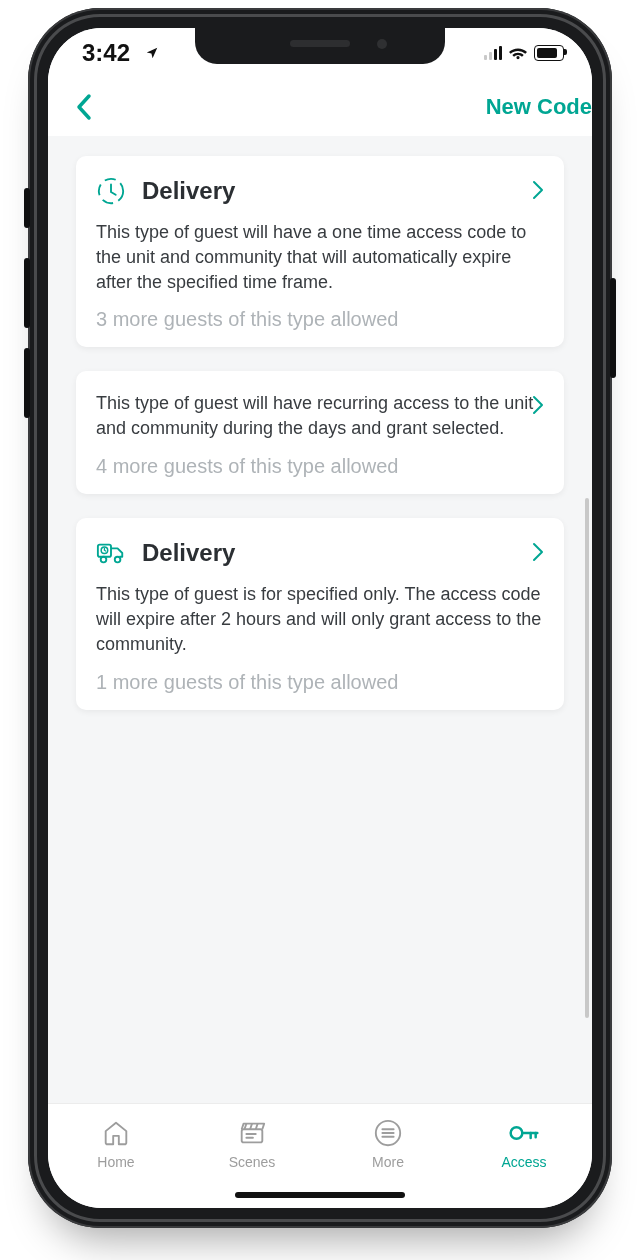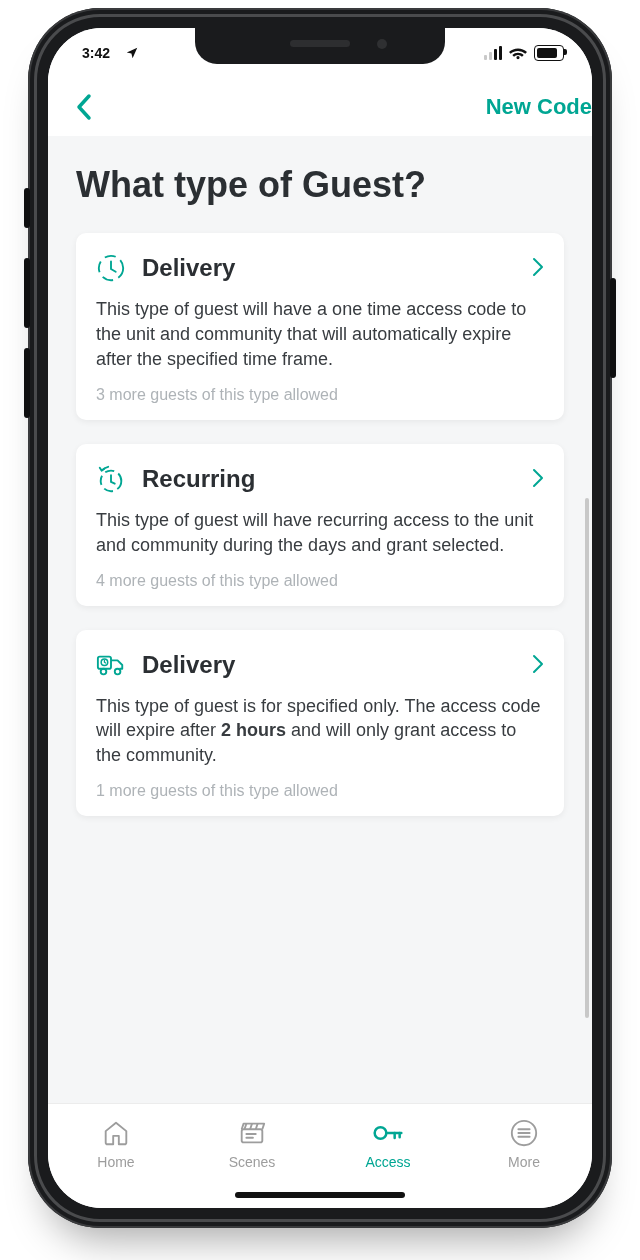--- a/index.html
+++ b/index.html
@@ -35,21 +35,21 @@
   }
   .notch{
     position:absolute;top:0;left:50%;transform:translateX(-50%);
     width:250px;height:36px;background:var(--frame);
     border-bottom-left-radius:22px;border-bottom-right-radius:22px;z-index:5;
   }
   .notch .speaker{position:absolute;left:50%;top:12px;transform:translateX(-50%);width:60px;height:7px;background:#2d2e30;border-radius:4px;}
   .notch .cam{position:absolute;right:58px;top:11px;width:10px;height:10px;border-radius:50%;background:#2f3032;}
   
   .statusbar{height:50px;background:#fff;display:flex;align-items:center;justify-content:space-between;padding:0 28px 0 34px;font-weight:600;color:#111;}
-  .statusbar .time{font-size:14px;display:flex;align-items:center;gap:15px;}
+  .statusbar .time{font-size:24px;display:flex;align-items:center;gap:15px;}
   .statusbar .right{display:flex;align-items:center;gap:6px;}
   .sig{display:inline-flex;align-items:flex-end;gap:2px;}
   .sig i{width:3px;background:#111;display:block;border-radius:1px;}
   .sig i.off{background:#c9c9c9;}
   .batt{width:28px;height:14px;border:1.7px solid #111;border-radius:4px;position:relative;}
   .batt:after{content:"";position:absolute;right:-4px;top:3px;width:3px;height:6px;background:#111;border-radius:0 2px 2px 0;}
   .batt i{position:absolute;left:2px;top:2px;bottom:2px;width:70%;background:#111;border-radius:2px;}
   
   .header{background:#fff;height:58px;display:flex;align-items:center;justify-content:flex-end;position:relative;}
   .back{position:absolute;left:16px;top:50%;transform:translateY(-50%);width:40px;height:40px;display:flex;align-items:center;justify-content:center;}
@@ -59,22 +59,22 @@
   .page-title{font-size:36px;font-weight:700;color:var(--text-dark);line-height:1.15;margin:8px 0 28px 0;}
   .card{
     background:var(--card);border-radius:10px;box-shadow:0 2px 6px rgba(0,0,0,.06);
     padding:20px 20px 16px 20px;margin-bottom:24px;position:relative;
   }
   .card-head{display:flex;align-items:center;gap:16px;margin-bottom:14px;}
   .card-icon{width:30px;height:30px;flex:none;display:flex;align-items:center;justify-content:center;}
   .card-title{font-size:24px;font-weight:600;color:var(--text-dark);}
   .card-chevron{position:absolute;right:20px;top:24px;}
   .card-desc{font-size:18px;line-height:1.38;color:var(--text-body);margin-bottom:14px;}
-  .card-desc b{font-weight:700;text-align:center;}
-  .card-allow{font-size:16px;color:var(--text-muted);}
+  .card-desc b{font-weight:400;text-align:center;}
+  .card-allow{font-size:20px;color:var(--text-muted);}
   
   .scrollbar{position:absolute;right:3px;top:470px;width:4px;height:520px;background:#c8c8c8;border-radius:3px;}
   
   .tabbar{position:absolute;left:0;right:0;bottom:0;height:104px;background:#fff;display:flex;border-top:1px solid #ececec;}
   .tab{flex:1;display:flex;flex-direction:column;align-items:center;justify-content:flex-start;padding-top:14px;gap:6px;}
   .tab svg{width:30px;height:30px;}
   .tab-label{font-size:14px;color:var(--icon-grey);}
   .tab.active .tab-label{color:var(--accent);}
   .home-indicator{position:absolute;bottom:10px;left:50%;transform:translateX(-50%);width:170px;height:6px;background:#111;border-radius:4px;}
 </style>
@@ -120,21 +120,20 @@
       <div class="header">
         <div class="back">
           <svg width="18" height="30" viewBox="0 0 18 30">
               <path fill="none" stroke="var(--accent)" stroke-width="3.5" stroke-linecap="round" stroke-linejoin="round" d="M14 4 4 15l10 11"></path>
             </svg>
         </div>
         <div class="header-title">New Code</div>
       </div>
 
       <div class="content">
-        <div class="page-title">What type of Guest?</div>
 
         <div class="card">
           <div class="card-head">
             <div class="card-icon">
               <svg width="30" height="30" viewBox="0 0 32 32">
                   <circle cx="16" cy="16" r="13" fill="none" stroke="var(--accent)" stroke-width="2" stroke-dasharray="12 6"></circle>
                   <path d="M16 9v8l5 3" fill="none" stroke="var(--accent)" stroke-width="2" stroke-linecap="round"></path>
                 </svg>
             </div>
             <div class="card-title">Delivery</div>
@@ -142,31 +141,20 @@
           <div class="card-chevron">
             <svg width="12" height="20" viewBox="0 0 12 20">
                 <path fill="none" stroke="var(--accent)" stroke-width="2" stroke-linecap="round" stroke-linejoin="round" d="M2 2l8 8-8 8"></path>
               </svg>
           </div>
           <div class="card-desc">This type of guest will have a one time access code to the unit and community that will automatically expire after the specified time frame.</div>
           <div class="card-allow">3 more guests of this type allowed</div>
         </div>
 
         <div class="card">
-          <div class="card-head">
-            <div class="card-icon">
-              <svg width="30" height="30" viewBox="0 0 32 32">
-                  <circle cx="16" cy="18" r="11" fill="none" stroke="var(--accent)" stroke-width="2" stroke-dasharray="10 5"></circle>
-                  <path d="M16 12v7l4 2" fill="none" stroke="var(--accent)" stroke-width="2" stroke-linecap="round"></path>
-                  <path d="M6 7a13 13 0 017-4" fill="none" stroke="var(--accent)" stroke-width="2" stroke-linecap="round"></path>
-                  <path d="M4 4l2 3 3-2" fill="none" stroke="var(--accent)" stroke-width="2" stroke-linecap="round" stroke-linejoin="round"></path>
-                </svg>
-            </div>
-            <div class="card-title">Recurring</div>
-          </div>
           <div class="card-chevron">
             <svg width="12" height="20" viewBox="0 0 12 20">
                 <path fill="none" stroke="var(--accent)" stroke-width="2" stroke-linecap="round" stroke-linejoin="round" d="M2 2l8 8-8 8"></path>
               </svg>
           </div>
           <div class="card-desc">This type of guest will have recurring access to the unit and community during the days and grant selected.</div>
           <div class="card-allow">4 more guests of this type allowed</div>
         </div>
 
         <div class="card">
@@ -206,33 +194,33 @@
         </div>
         <div class="tab">
           <svg viewBox="0 0 32 32">
               <rect x="5" y="12" width="22" height="14" rx="2" fill="none" stroke="var(--icon-grey)" stroke-width="2"></rect>
               <path d="M5 12l2-6 22 0-2 6" fill="none" stroke="var(--icon-grey)" stroke-width="2" stroke-linejoin="round"></path>
               <path d="M10 6l-2 6M16 6l-2 6M22 6l-2 6" stroke="var(--icon-grey)" stroke-width="2"></path>
               <path d="M10 17h10M10 21h7" stroke="var(--icon-grey)" stroke-width="2" stroke-linecap="round"></path>
             </svg>
           <span class="tab-label">Scenes</span>
         </div>
+        <div class="tab">
+          <svg viewBox="0 0 32 32">
+              <circle cx="16" cy="16" r="13" fill="none" stroke="var(--icon-grey)" stroke-width="2"></circle>
+              <path d="M10 12h12M10 16h12M10 20h12" stroke="var(--icon-grey)" stroke-width="2" stroke-linecap="round"></path>
+            </svg>
+          <span class="tab-label">More</span>
+        </div>
         <div class="tab active">
           <svg viewBox="0 0 36 22">
               <circle cx="9" cy="11" r="7" fill="none" stroke="var(--accent)" stroke-width="3"></circle>
               <path d="M16 11h18" stroke="var(--accent)" stroke-width="3" stroke-linecap="round"></path>
               <path d="M26 11v6M32 11v5" stroke="var(--accent)" stroke-width="3" stroke-linecap="round"></path>
             </svg>
           <span class="tab-label">Access</span>
         </div>
-        <div class="tab">
-          <svg viewBox="0 0 32 32">
-              <circle cx="16" cy="16" r="13" fill="none" stroke="var(--icon-grey)" stroke-width="2"></circle>
-              <path d="M10 12h12M10 16h12M10 20h12" stroke="var(--icon-grey)" stroke-width="2" stroke-linecap="round"></path>
-            </svg>
-          <span class="tab-label">More</span>
-        </div>
         <div class="home-indicator"></div>
       </div>
 
     </div>
   </div>
 </div>
 
 </body></html>

